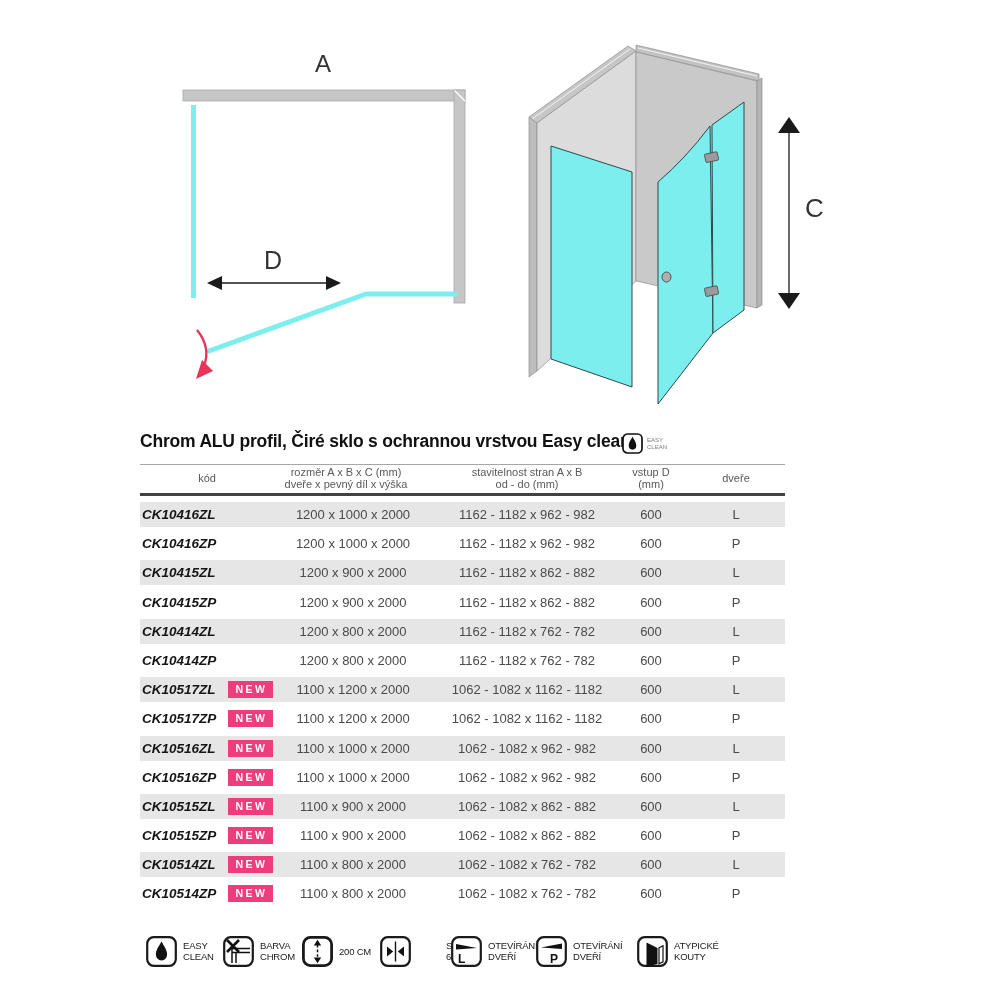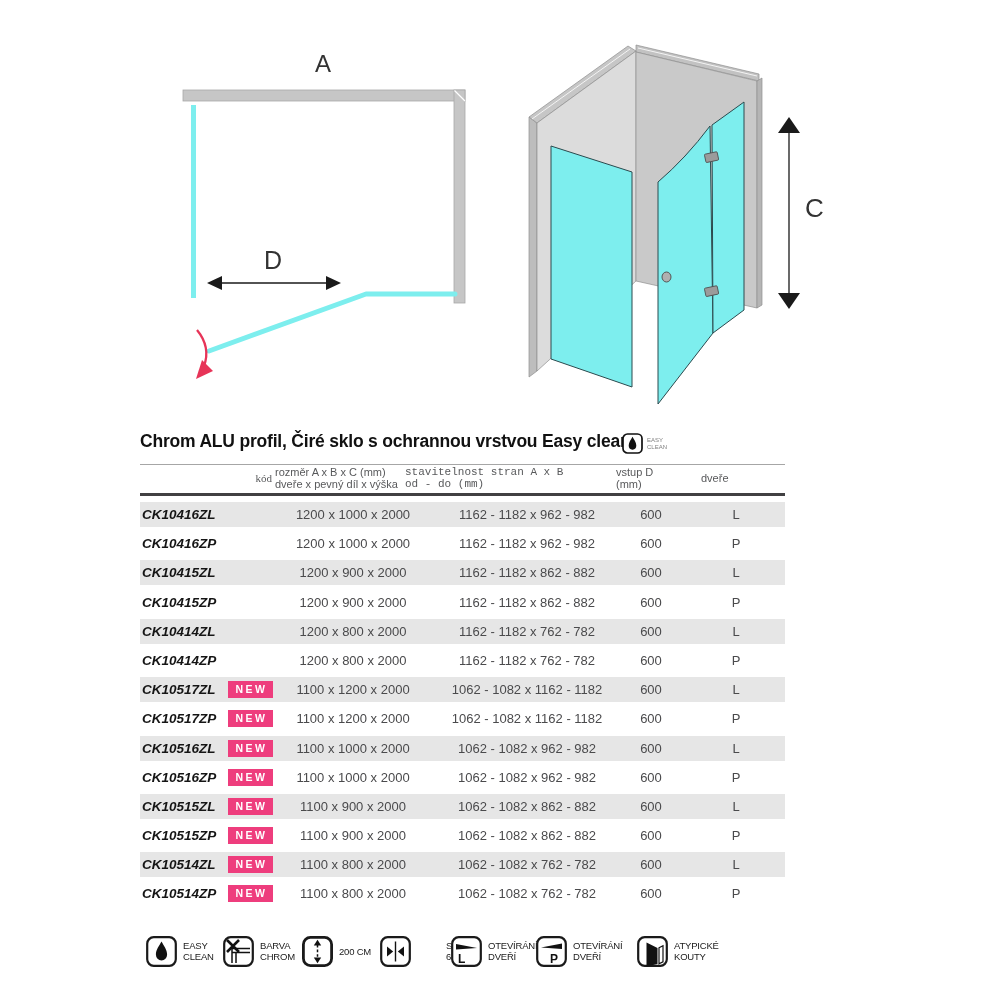--- a/index.html
+++ b/index.html
@@ -12,23 +12,23 @@
            letter-spacing:-0.2px;color:#111;white-space:nowrap;}
   .head-badge{position:absolute;left:622px;top:433px;width:21px;height:21px;}
   .head-badge-text{position:absolute;left:647px;top:437px;font-size:6px;line-height:6.5px;
                    color:#7f7f7f;letter-spacing:0;}
 
   
   .spec-table{position:absolute;left:140px;top:460px;width:645px;height:460px;}
   .hline-top{position:absolute;left:0;top:4px;width:645px;border-top:1px solid #a6a6a6;}
   .hline-bottom{position:absolute;left:0;top:33px;width:645px;height:3px;background:#414042;}
   .th{position:absolute;top:5px;height:27px;display:flex;flex-direction:column;
-      justify-content:center;font-size:11px;line-height:11.5px;color:#58595b;}
+      justify-content:center;font-size:11px;line-height:11.5px;color:#58595b;text-align:center;}
   .th div{width:100%;}
-  .th.left{text-align:right;font-family:Liberation Serif, serif;}
+  .th.left{text-align:center;}
   .t-body{position:absolute;left:0;top:42px;width:645px;}
   .t-row{position:relative;width:645px;height:25px;margin-bottom:4.2px;font-size:13px;
          color:#4a4a4c;line-height:25px;}
   .t-row.shaded{background:#e6e6e6;}
   .cell{position:absolute;top:0;height:25px;text-align:center;white-space:nowrap;}
   .cell.code{left:2px;width:140px;text-align:left;font-weight:bold;font-size:13.5px;color:#151515;font-style:italic;}
   .cell.size{left:142px;width:142px;}
   .cell.adjust{left:277px;width:220px;}
   .cell.entry{left:476px;width:70px;}
   .cell.door{left:561px;width:70px;}
@@ -123,21 +123,21 @@
 
   <div class="spec-table">
     <div class="hline-top"></div>
     <div class="th left" style="left:2px;width:130px;">
       <div>kód</div>
     </div>
     <div class="th" style="left:135px;width:142px;">
       <div>rozměr A x B x C (mm)</div>
       <div>dveře x pevný díl x výška</div>
     </div>
-    <div class="th" style="left:265px;width:220px;font-family:Liberation Mono, monospace;">
+    <div class="th" style="left:277px;width:220px;">
       <div>stavitelnost stran A x B</div>
       <div>od - do (mm)</div>
     </div>
     <div class="th" style="left:476px;width:70px;">
       <div>vstup D</div>
       <div>(mm)</div>
     </div>
     <div class="th" style="left:561px;width:70px;">
       <div>dveře</div>
     </div>

